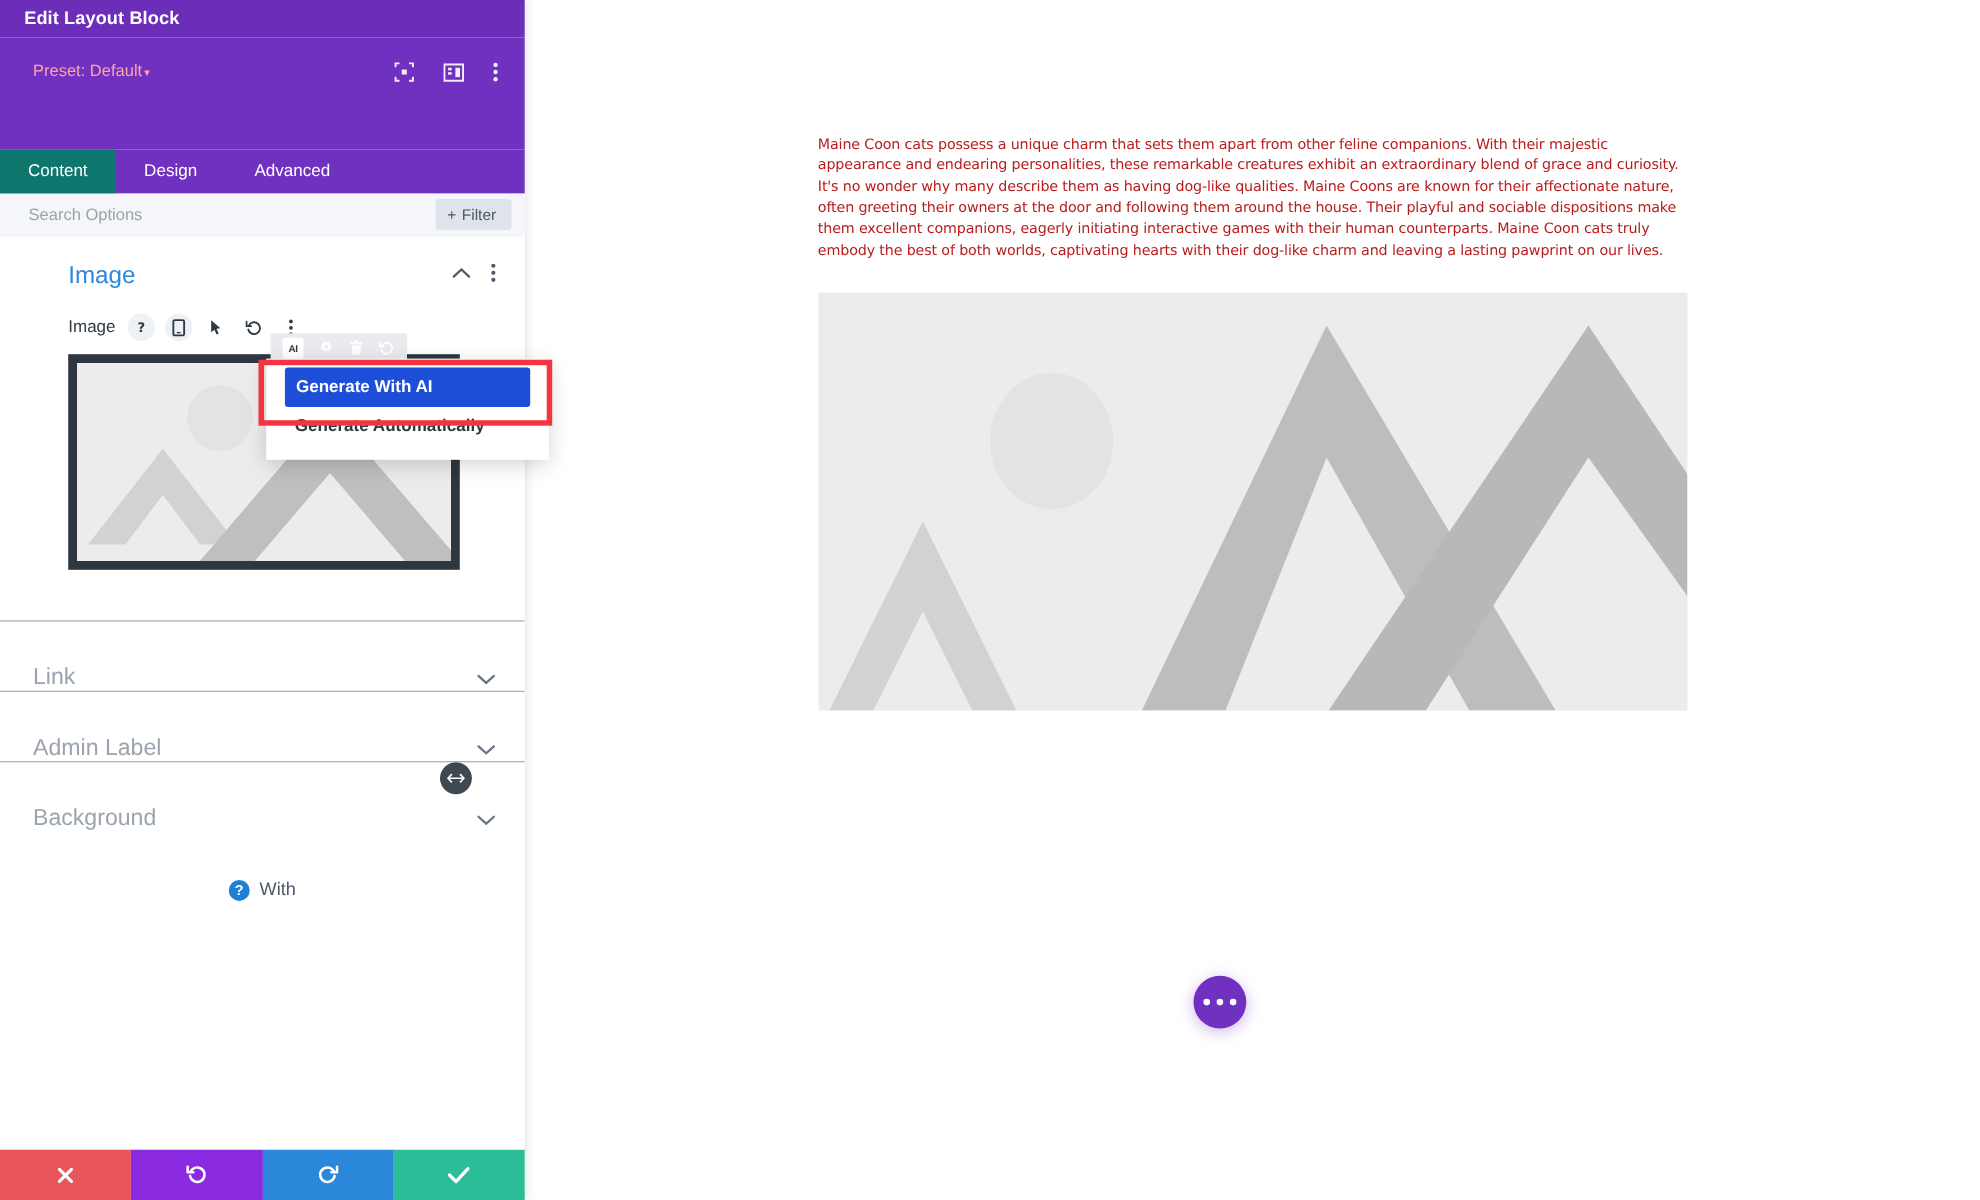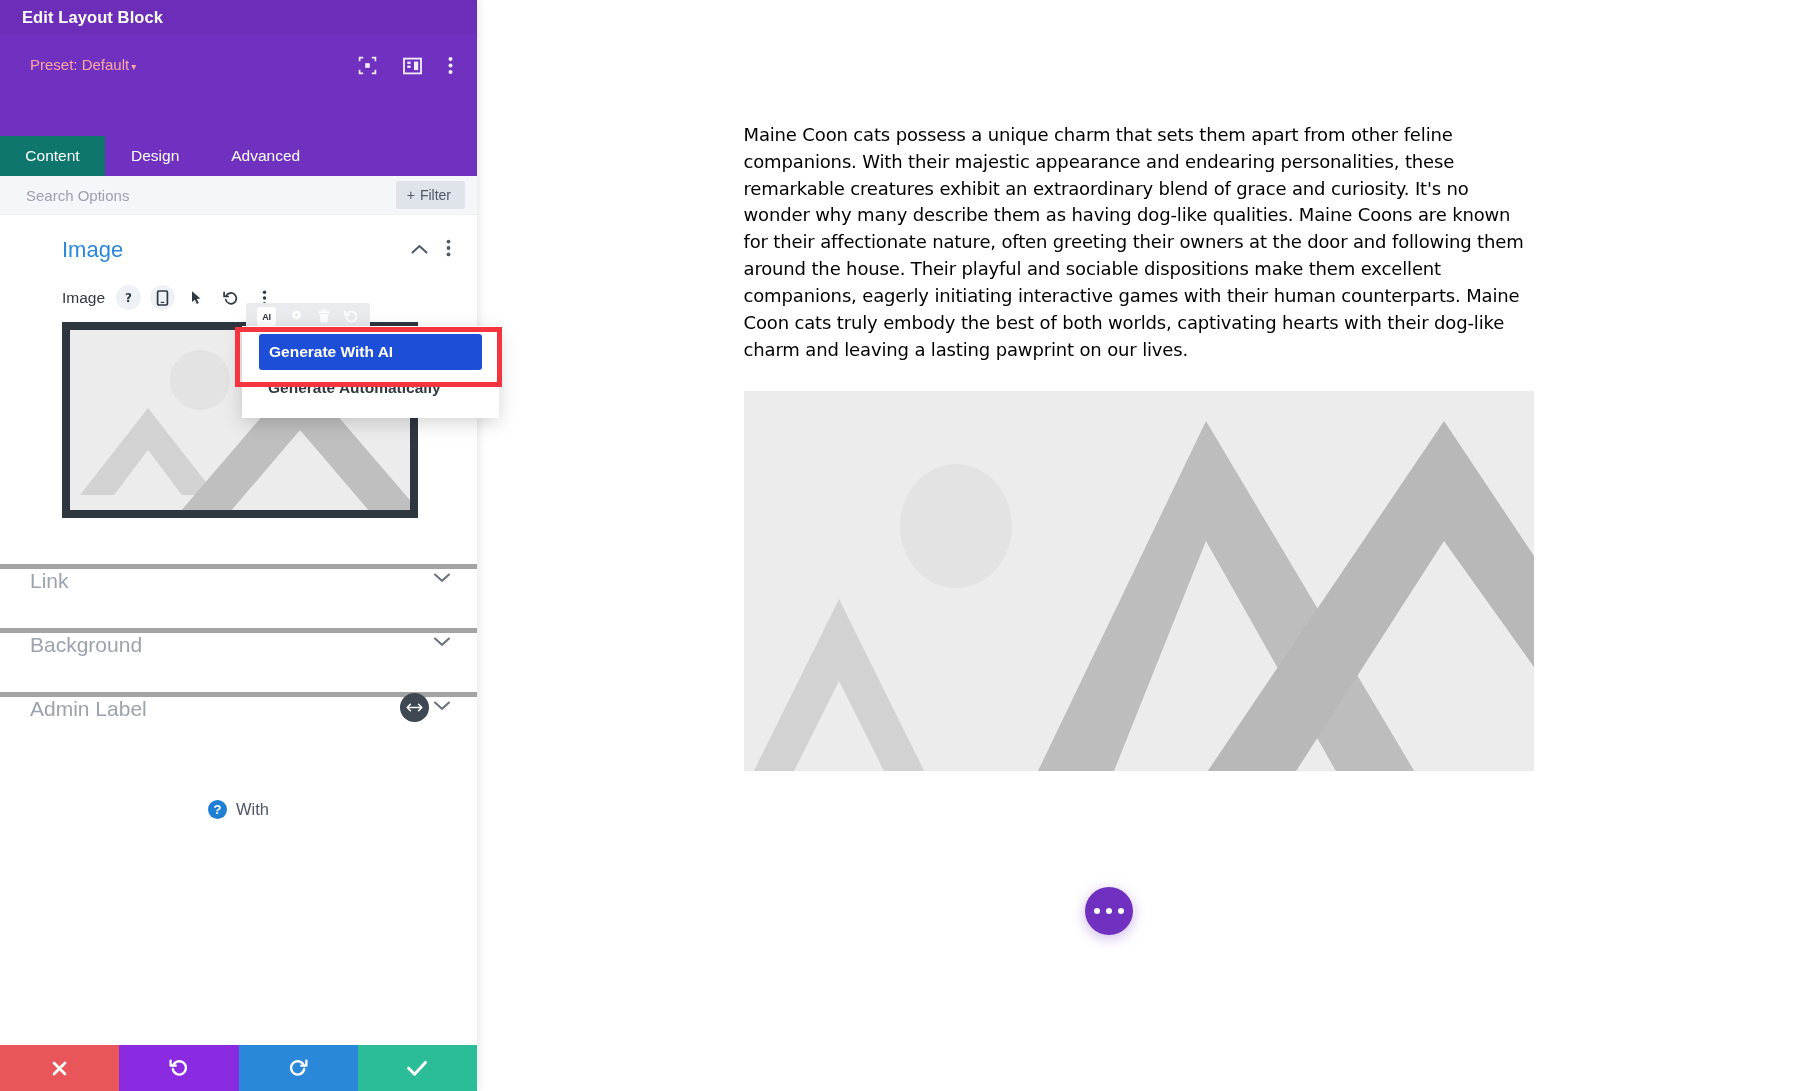--- a/index.html
+++ b/index.html
@@ -113,22 +113,22 @@
   }
 
   .resize-handle {
     position: absolute; left: 400px; top: 478px;
     width: 29px; height: 29px; border-radius: 50%;
     background: #3d4852; display: flex; align-items: center;
     justify-content: center; cursor: ew-resize; z-index: 6;
   }
 
   .acc {
-    border-top: 5px solid #a3a3a3;
-    height: 64px; display: flex; align-items: flex-start;
+    border-top: 1px solid #a3a3a3;
+    height: 64px; display: flex; align-items: flex-end;
     padding: 0 26px 0 30px; cursor: pointer;
   }
   .acc-label { flex: 1 1 auto; font-size: 21px; color: #9aa3ae; }
 
   .help-row {
     margin-top: 44px; display: flex; align-items: center;
     justify-content: center; gap: 9px; cursor: pointer;
   }
   .help-badge {
     width: 19px; height: 19px; border-radius: 50%;
@@ -189,22 +189,22 @@
     position: absolute; left: 477px; top: 34px;
     width: 1323px; height: 1057px; background: #fff;
   }
   .article {
     position: absolute; left: 0; top: 0;
     width: 1323px;
     padding: 88px 0 0 0;
   }
   .para {
     width: 790px; margin: 0 auto;
-    font-size: 18px; line-height: 1.49;
-    color: #000000;
+    font-size: 13px; line-height: 1.49;
+    color: #b91c1c;
     font-family: "DejaVu Sans", sans-serif;
     letter-spacing: -.15px;
   }
   .big-img {
     width: 790px; height: 380px; margin: 28px auto 0 auto;
     background: #ececec; position: relative; overflow: hidden;
   }
   .fab {
     position: absolute; left: 608px; top: 853px;
     width: 48px; height: 48px; border-radius: 50%;
@@ -344,29 +344,29 @@
       <div style="margin-top:46px">
         <div class="acc">
           <span class="acc-label">Link</span>
           <span>
             <svg width="18" height="11" viewBox="0 0 18 11">
                 <path d="M2 2.5L9 8.8l7-6.3" fill="none" stroke="#6b7682" stroke-width="2.1" stroke-linecap="round"></path>
               </svg>
           </span>
         </div>
         <div class="acc">
-          <span class="acc-label">Background</span>
+          <span class="acc-label">Admin Label</span>
           <span>
             <svg width="18" height="11" viewBox="0 0 18 11">
                 <path d="M2 2.5L9 8.8l7-6.3" fill="none" stroke="#6b7682" stroke-width="2.1" stroke-linecap="round"></path>
               </svg>
           </span>
         </div>
         <div class="acc">
-          <span class="acc-label">Admin Label</span>
+          <span class="acc-label">Background</span>
           <span>
             <svg width="18" height="11" viewBox="0 0 18 11">
                 <path d="M2 2.5L9 8.8l7-6.3" fill="none" stroke="#6b7682" stroke-width="2.1" stroke-linecap="round"></path>
               </svg>
           </span>
         </div>
       </div>
 
       <div class="help-row">
         <span class="help-badge">?</span>

